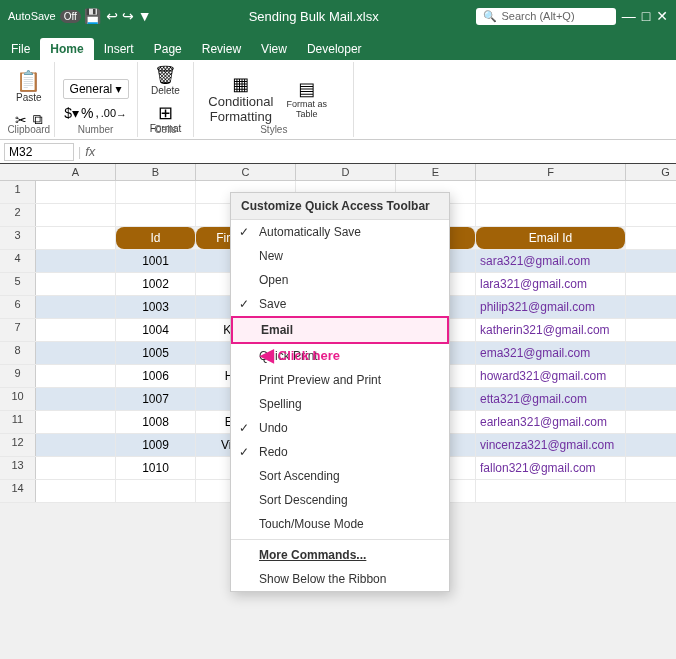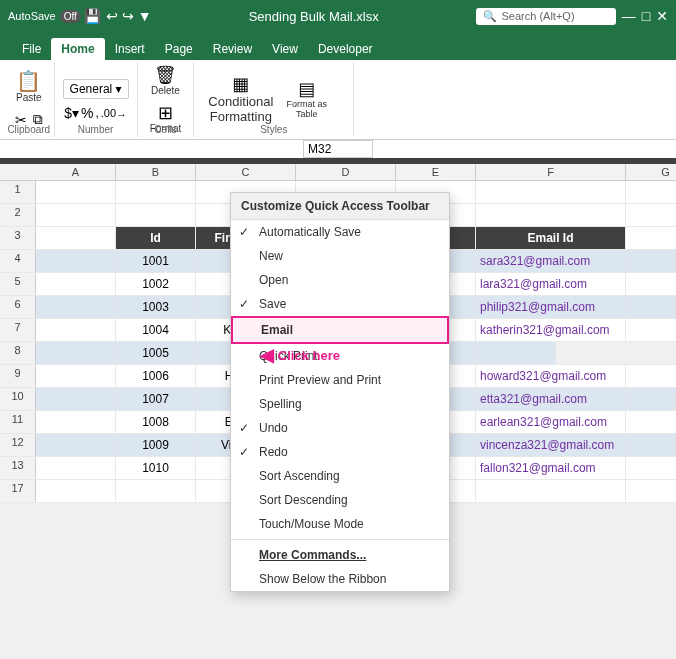--- a/index.html
+++ b/index.html
@@ -9,50 +9,50 @@
     .title-bar { background: #217346; color: white; height: 32px; display: flex; align-items: center; justify-content: space-between; padding: 0 8px; }
     .title-bar-left { display: flex; align-items: center; gap: 4px; }
     .title-bar-center { font-size: 13px; font-weight: 500; flex: 1; text-align: center; }
     .title-bar-right { display: flex; align-items: center; gap: 6px; }
     .autosave-badge { display: flex; align-items: center; gap: 4px; font-size: 11px; }
     .toggle-off { background: #555; border-radius: 8px; padding: 1px 4px; font-size: 10px; color: white; }
     .search-box { background: white; border-radius: 3px; padding: 2px 8px; color: #333; font-size: 11px; width: 140px; display: flex; align-items: center; gap: 4px; }
     .toolbar-icon { color: white; font-size: 14px; cursor: pointer; }
 
     
-    .ribbon-tabs { background: #217346; display: flex; align-items: flex-end; padding: 0 12px; height: 28px; }
+    .ribbon-tabs { background: #217346; display: flex; align-items: flex-end; padding: 0 1px; height: 28px; }
     .ribbon-tab { padding: 4px 10px; font-size: 12px; cursor: pointer; border-radius: 3px 3px 0 0; color: white; }
     .ribbon-tab.active { background: white; color: #217346; font-weight: 600; }
 
     
     .ribbon { background: white; border-bottom: 1px solid #ccc; display: flex; align-items: stretch; padding: 2px 4px; height: 80px; }
     .ribbon-group { display: flex; align-items: center; padding: 4px 8px; border-right: 1px solid #e0e0e0; gap: 4px; flex-direction: column; justify-content: center; min-width: 50px; position: relative; }
     .ribbon-group-label { font-size: 10px; color: #666; position: absolute; bottom: 2px; left: 50%; transform: translateX(-50%); white-space: nowrap; }
     .ribbon-btn { display: flex; flex-direction: column; align-items: center; gap: 1px; cursor: pointer; padding: 2px 4px; border-radius: 3px; min-width: 32px; }
     .ribbon-btn .icon { font-size: 20px; line-height: 1; }
     .ribbon-btn .label { font-size: 10px; color: #333; }
 
     
-    .formula-bar { background: white; border-bottom: 6px solid #404040; display: flex; align-items: center; height: 24px; padding: 0 4px; gap: 4px; flex-direction: column; }
+    .formula-bar { background: white; border-bottom: 1px solid #404040; display: flex; align-items: center; height: 24px; padding: 0 4px; gap: 4px; }
     .name-box { border: 1px solid #ccc; padding: 1px 4px; font-size: 12px; width: 70px; }
     .formula-divider { color: #ccc; }
     .fx { font-style: italic; color: #666; font-size: 13px; }
     .formula-input { flex: 1; border: none; outline: none; font-size: 12px; }
     .col-headers { display: flex; background: #f2f2f2; border-bottom: 1px solid #ccc; padding-left: 36px; }
     .col-header { width: 80px; text-align: center; border-right: 1px solid #ccc; font-size: 11px; color: #444; padding: 2px 0; font-weight: 500; flex-shrink: 0; }
     .col-header.wide { width: 100px; }
     .col-header.email-col { width: 150px; }
     
     .grid { display: flex; flex-direction: column; overflow: hidden; }
     .grid-row { display: flex; border-bottom: 1px solid #e8e8e8; }
     .row-header { width: 36px; background: #f2f2f2; border-right: 1px solid #ccc; text-align: center; font-size: 11px; color: #444; padding: 2px 0; flex-shrink: 0; }
     .cell { width: 80px; border-right: 1px solid #e8e8e8; padding: 2px 4px; font-size: 12px; flex-shrink: 0; height: 22px; display: flex; align-items: center; overflow: hidden; }
     .cell.wide { width: 100px; }
     .cell.email-col { width: 150px; color: #7030a0; }
-    .cell.header-cell { background: #404040; color: white; font-weight: 700; justify-content: center; }
+    .cell.header-cell { background: #a16207; color: white; font-weight: 400; justify-content: center; border-radius: 8px; }
     .cell.blue-row { background: #dce6f1; }
     .cell.white-row { background: white; }
     .cell.center { justify-content: center; }
 
     
     .dropdown-container { position: absolute; top: 28px; left: 0; right: 0; z-index: 100; }
     .dropdown-menu { position: absolute; left: 230px; top: 0; background: white; border: 1px solid #ccc; box-shadow: 2px 4px 12px rgba(0,0,0,0.2); width: 220px; z-index: 200; }
     .dropdown-title { background: #f0f0f0; padding: 6px 10px; font-size: 12px; font-weight: 600; border-bottom: 1px solid #ddd; color: #333; }
     .dropdown-item { padding: 5px 10px 5px 28px; font-size: 12px; color: #333; cursor: pointer; position: relative; display: flex; align-items: center; }
     .dropdown-item.checked::before { content: '✓'; position: absolute; left: 8px; font-size: 12px; color: #333; }
@@ -253,20 +253,21 @@
       <div class="cell white-row"></div>
     </div>
 
     <div class="grid-row">
       <div class="row-header">8</div>
       <div class="cell blue-row"></div>
       <div class="cell blue-row center">1005</div>
       <div class="cell blue-row center wide">Ema</div>
       <div class="cell blue-row wide"></div>
       <div class="cell blue-row"></div>
+      <div class="cell blue-row email-col" style="color:#7030a0;">ema321@gmail.com</div>
       <div class="cell blue-row"></div>
     </div>
 
     <div class="grid-row">
       <div class="row-header">9</div>
       <div class="cell white-row"></div>
       <div class="cell white-row center">1006</div>
       <div class="cell white-row center wide">Howard</div>
       <div class="cell white-row center wide">Male</div>
       <div class="cell white-row center">41</div>
@@ -312,21 +313,21 @@
       <div class="cell white-row"></div>
       <div class="cell white-row center">1010</div>
       <div class="cell white-row center wide">Fallon</div>
       <div class="cell white-row center wide">Female</div>
       <div class="cell white-row center">39</div>
       <div class="cell white-row email-col" style="color:#7030a0;">fallon321@gmail.com</div>
       <div class="cell white-row"></div>
     </div>
 
     <div class="grid-row">
-      <div class="row-header">17</div>
+      <div class="row-header">14</div>
       <div class="cell white-row"></div>
       <div class="cell white-row"></div>
       <div class="cell white-row wide"></div>
       <div class="cell white-row wide"></div>
       <div class="cell white-row"></div>
       <div class="cell white-row email-col"></div>
       <div class="cell white-row"></div>
     </div>
   </div>
 

